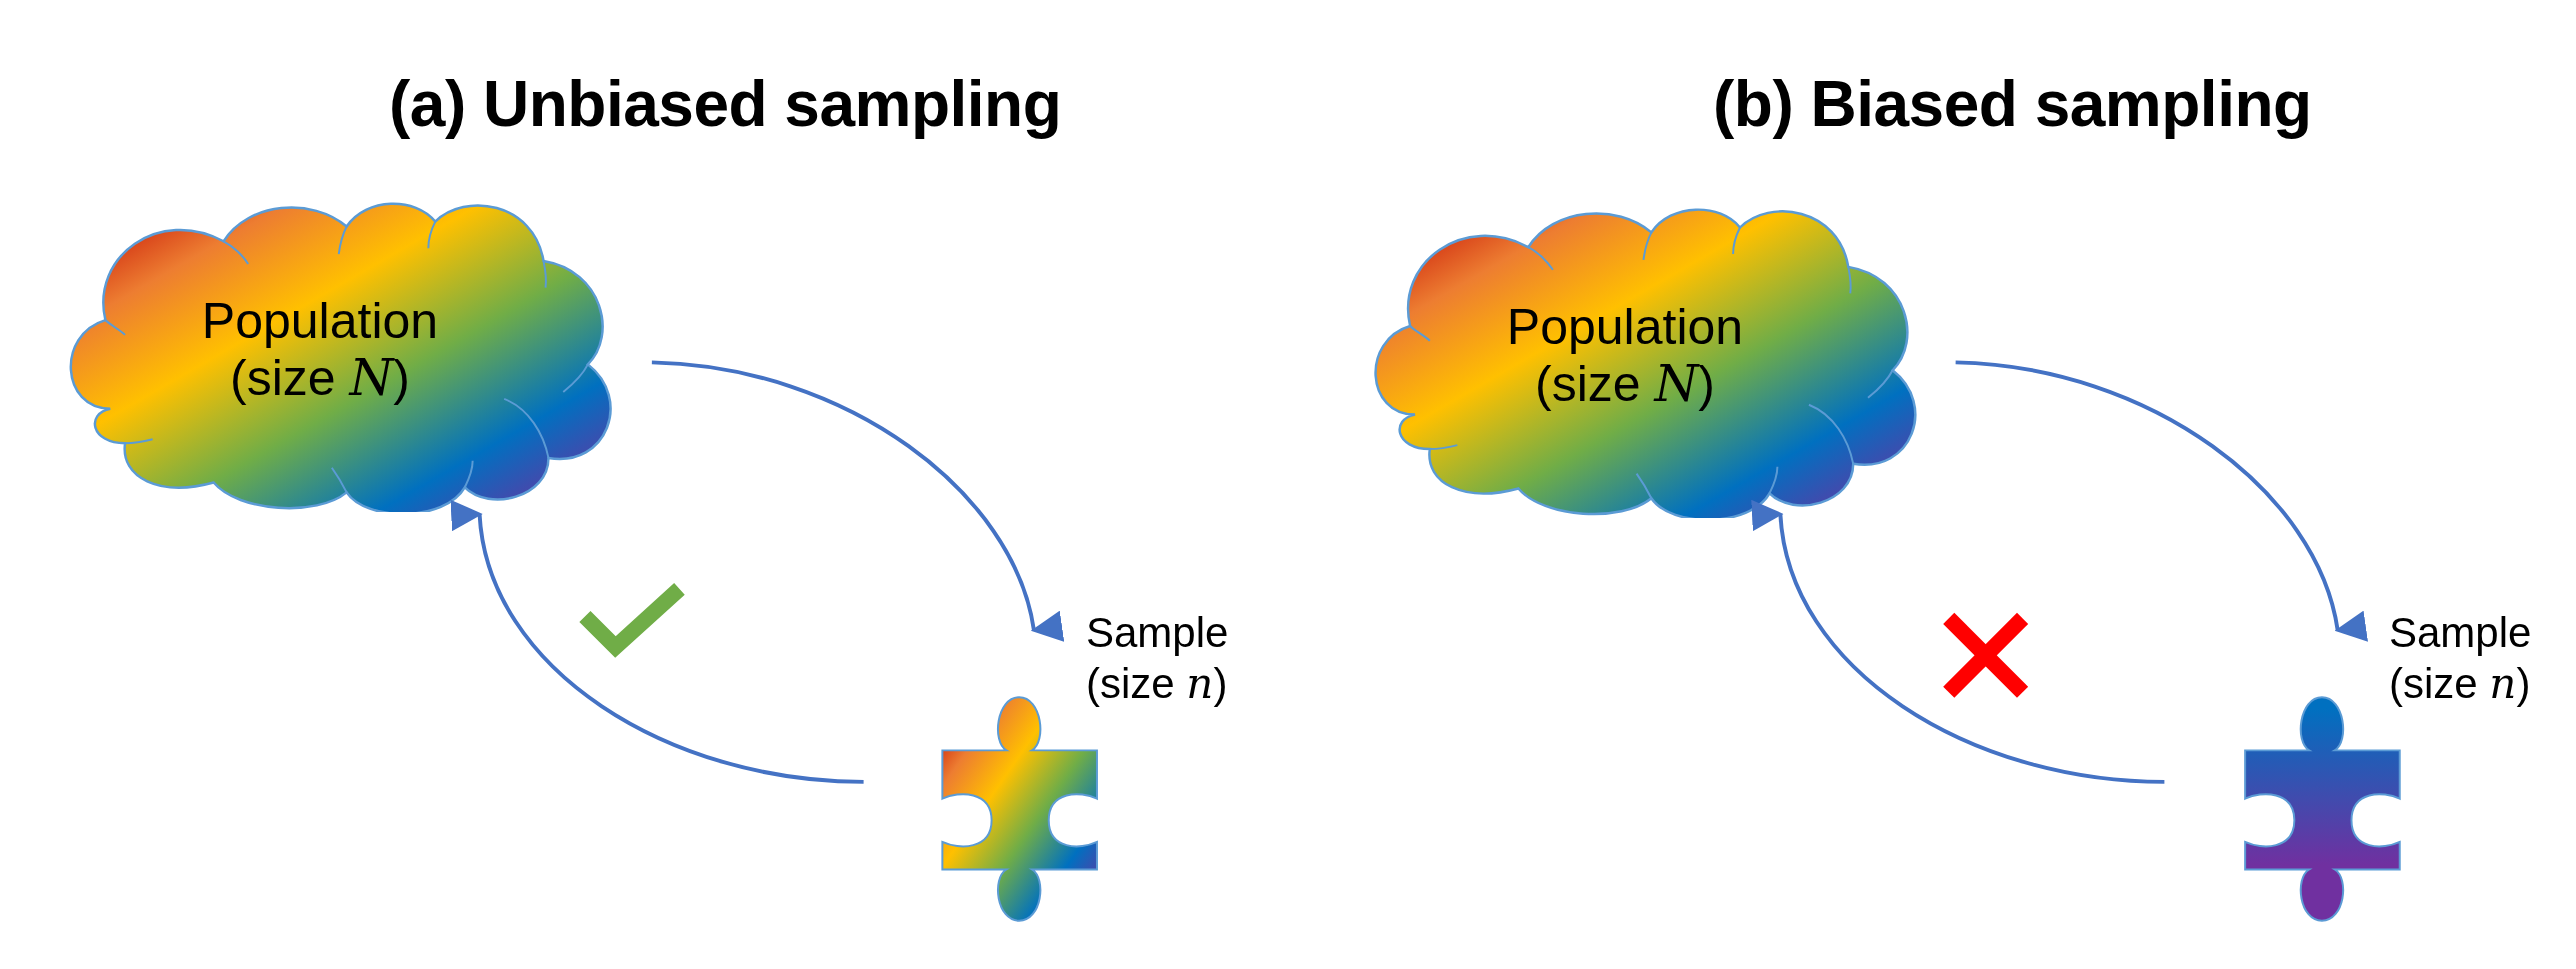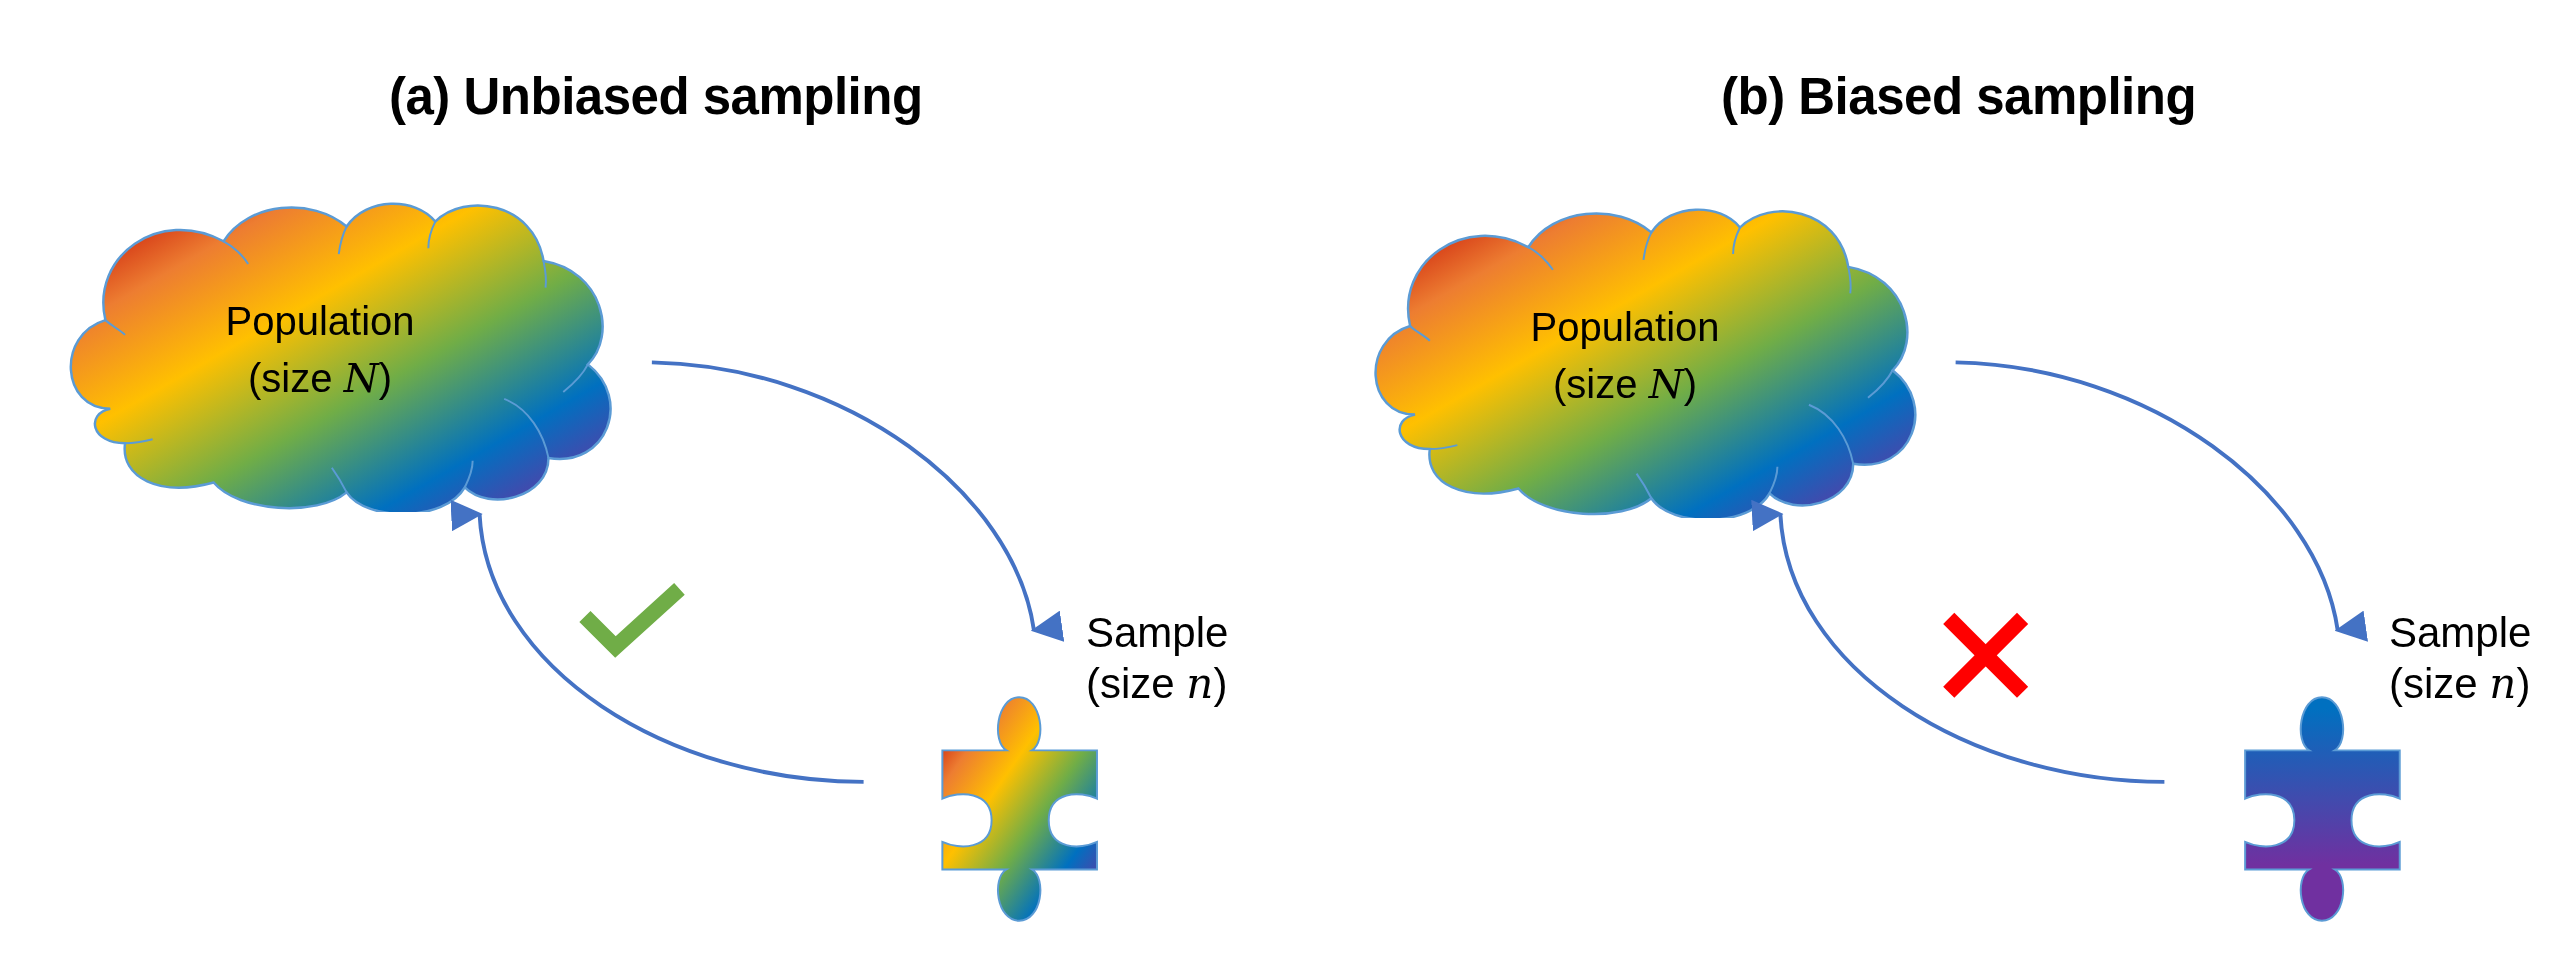--- a/index.html
+++ b/index.html
@@ -1,23 +1,23 @@
 <!DOCTYPE html>
 <html><head>
 <meta charset="utf-8">
 <style>
   html, body { margin: 0; padding: 0; background: #ffffff; }
   body { width: 2576px; height: 970px; position: relative; overflow: hidden;
          font-family: "Liberation Sans", "DejaVu Sans", sans-serif; }
   .panel { position: absolute; top: 0; width: 1288px; height: 970px; }
   #panel-a { left: 0; }
   #panel-b { left: 1288px; }
-  .title { position: absolute; top: 67px; font-size: 51px; font-weight: bold; color: #000;
+  .title { position: absolute; top: 67px; font-size: 64px; font-weight: bold; color: #000;
            white-space: nowrap; letter-spacing: -0.5px; }
-  .cloud-text { position: absolute; text-align: center; font-size: 40px; color: #000; line-height: 57px; white-space: nowrap; }
+  .cloud-text { position: absolute; text-align: center; font-size: 50px; color: #000; line-height: 57px; white-space: nowrap; }
   .sample-text { position: absolute; font-size: 42px; color: #000; line-height: 51px; white-space: nowrap; }
   .ital { font-family: "DejaVu Serif", "Liberation Serif", serif; font-style: italic; }
   svg.layer { position: absolute; left: 0; top: 0; }
 </style>
 </head>
 <body>
 
 <svg class="layer" width="0" height="0" style="position:absolute">
   <defs>
     <linearGradient id="rainbow" x1="0" y1="0" x2="1" y2="1">
@@ -90,21 +90,21 @@
     <div><span style="white-space: pre;">(size </span><span class="ital">N</span><span>)</span></div>
   </div>
 
   <div class="sample-text" style="left:1086px; top:607px;">
     <div>Sample</div>
     <div><span style="white-space: pre;">(size </span><span class="ital">n</span><span>)</span></div>
   </div>
 </div>
 
 <div class="panel" id="panel-b">
-  <div class="title" style="left:425px;margin-left:8px;">(b) Biased sampling</div>
+  <div class="title" style="left:425px;">(b) Biased sampling</div>
 
   <svg class="layer" width="1288" height="970" viewBox="0 0 1308 985">
     <svg x="69" y="206" width="580" height="320" viewBox="0 0 580 320">
       <use href="#cloud-shape"></use>
     </svg>
     <path d="M678,368 C876,372 1046,500 1066,640" fill="none" stroke="#4472C4" stroke-width="4" marker-end="url(#arrowhead)"></path>
     <path d="M890,794 C693,794 508,680 500,522" fill="none" stroke="#4472C4" stroke-width="4" marker-end="url(#arrowhead)"></path>
 
     <g>
       <line x1="671" y1="628" x2="746" y2="703" stroke="#FF0000" stroke-width="16"></line>

